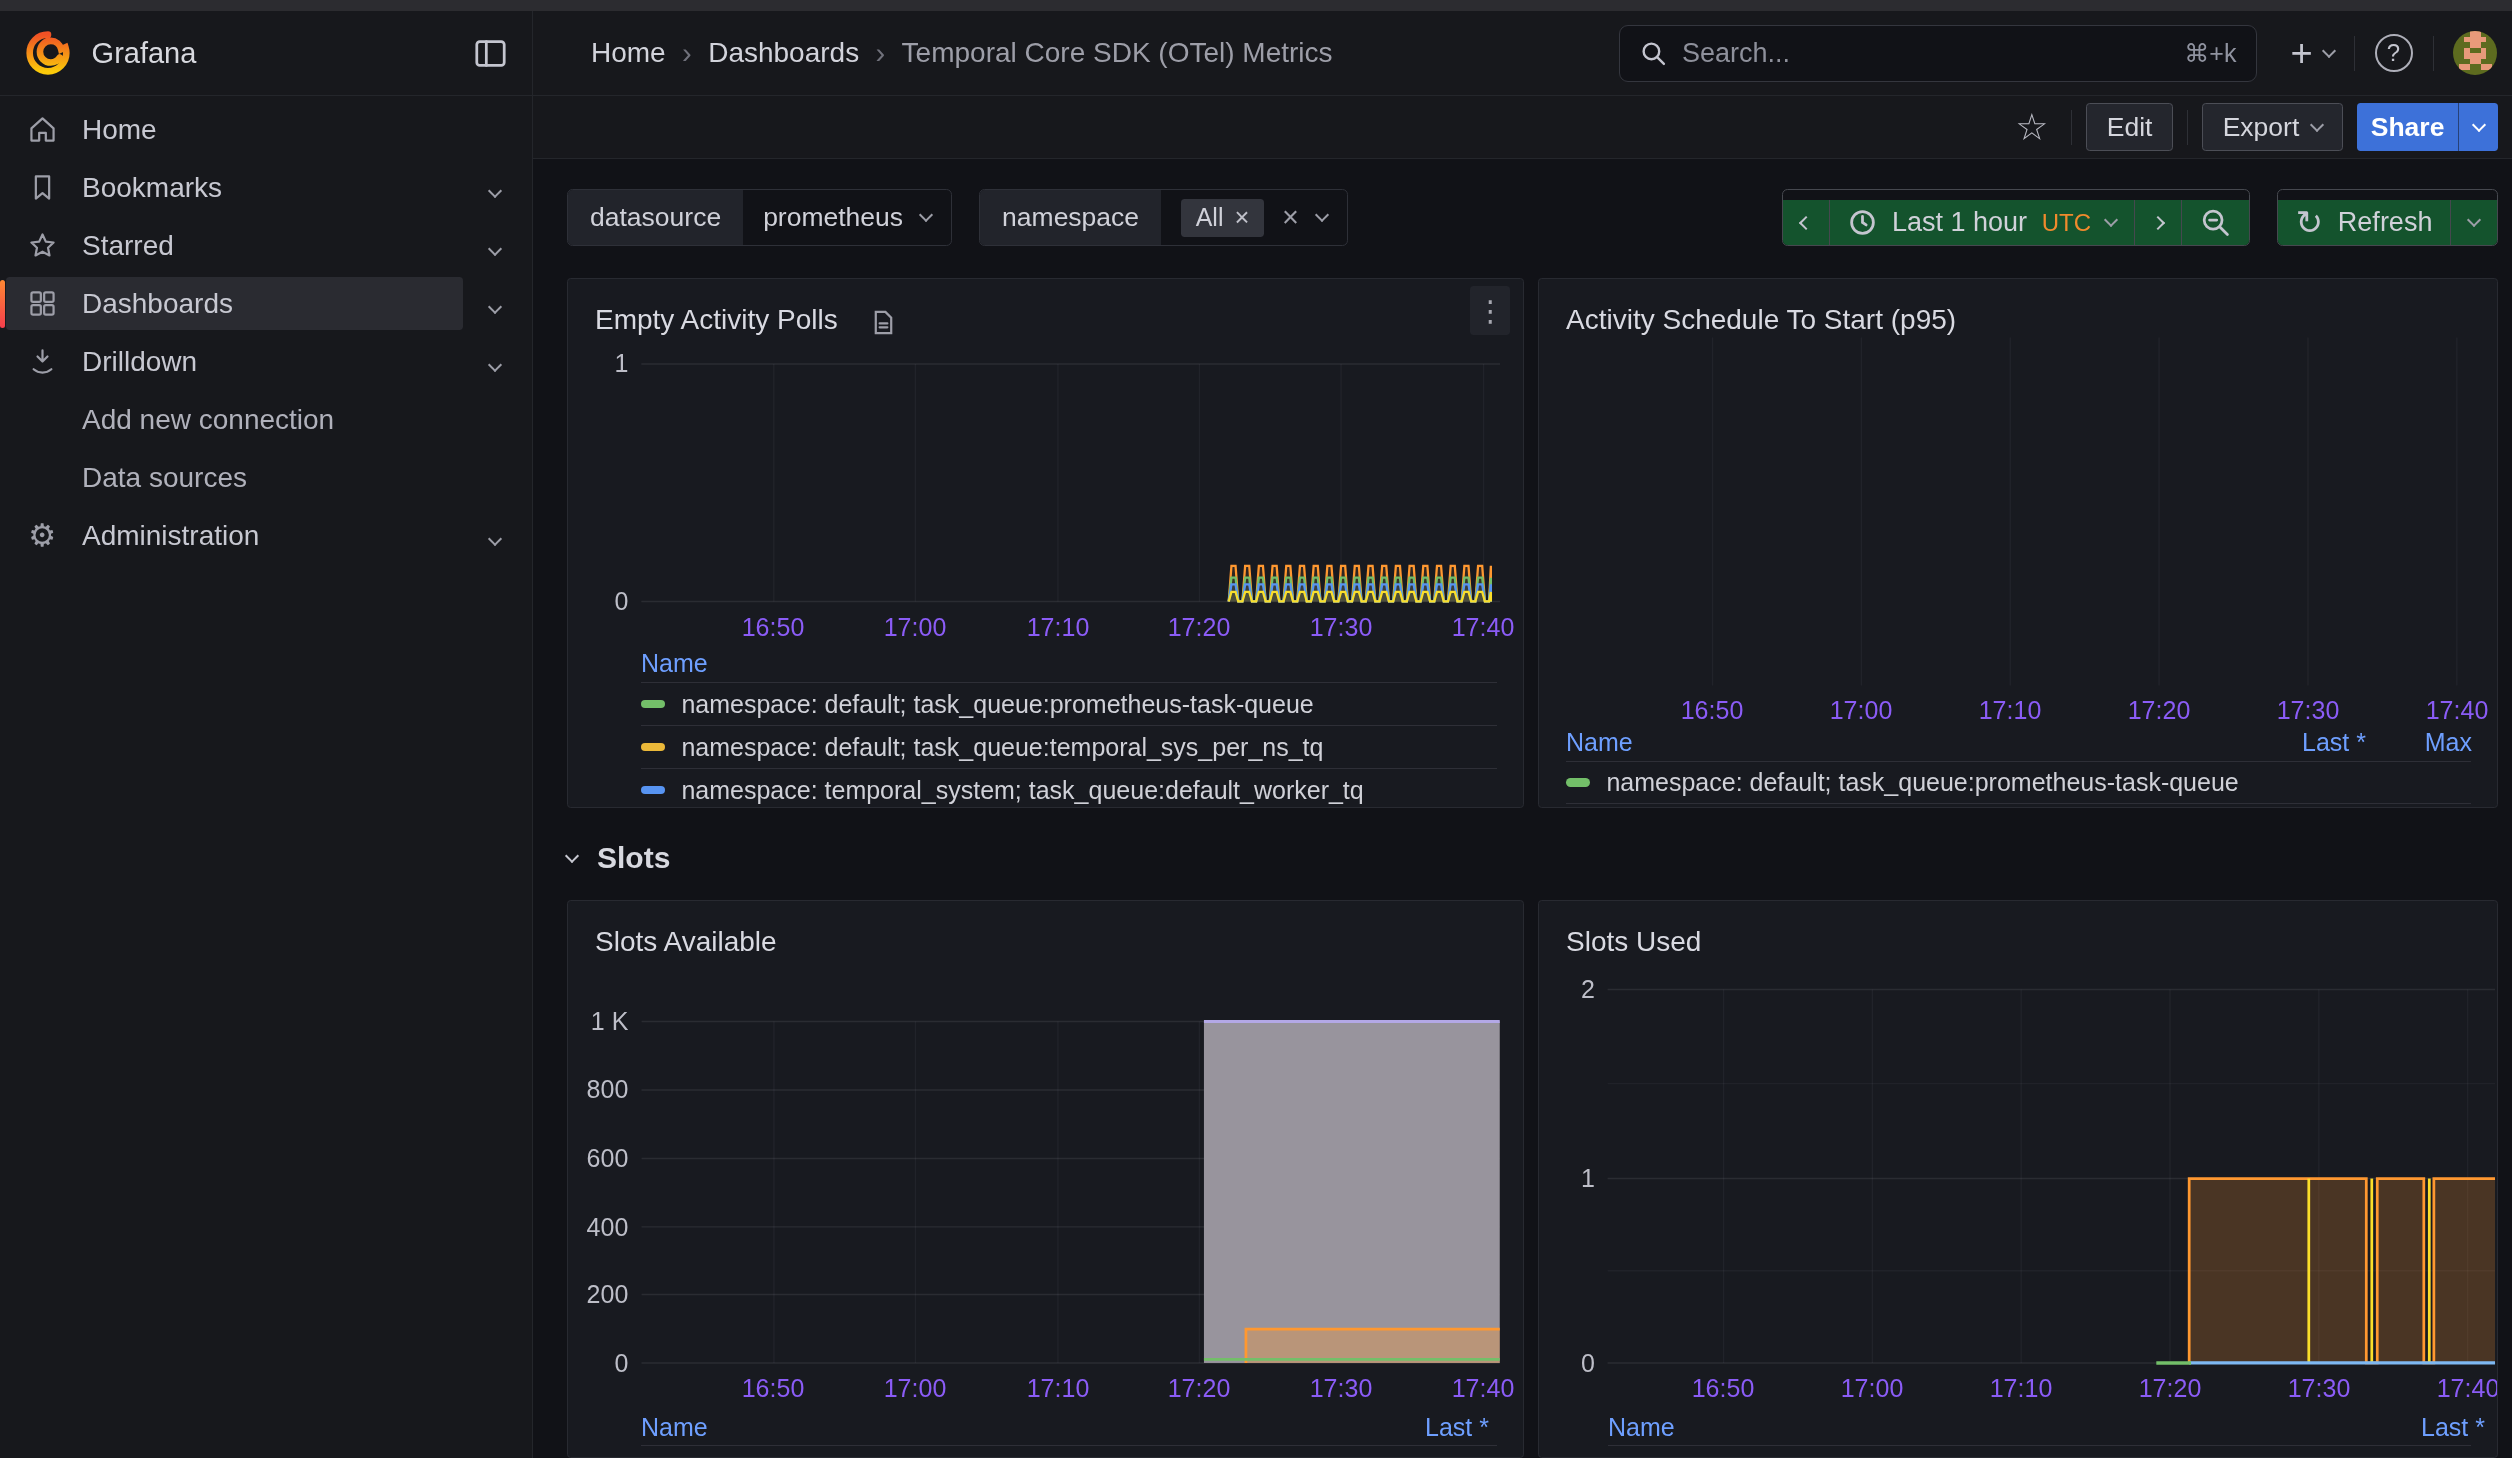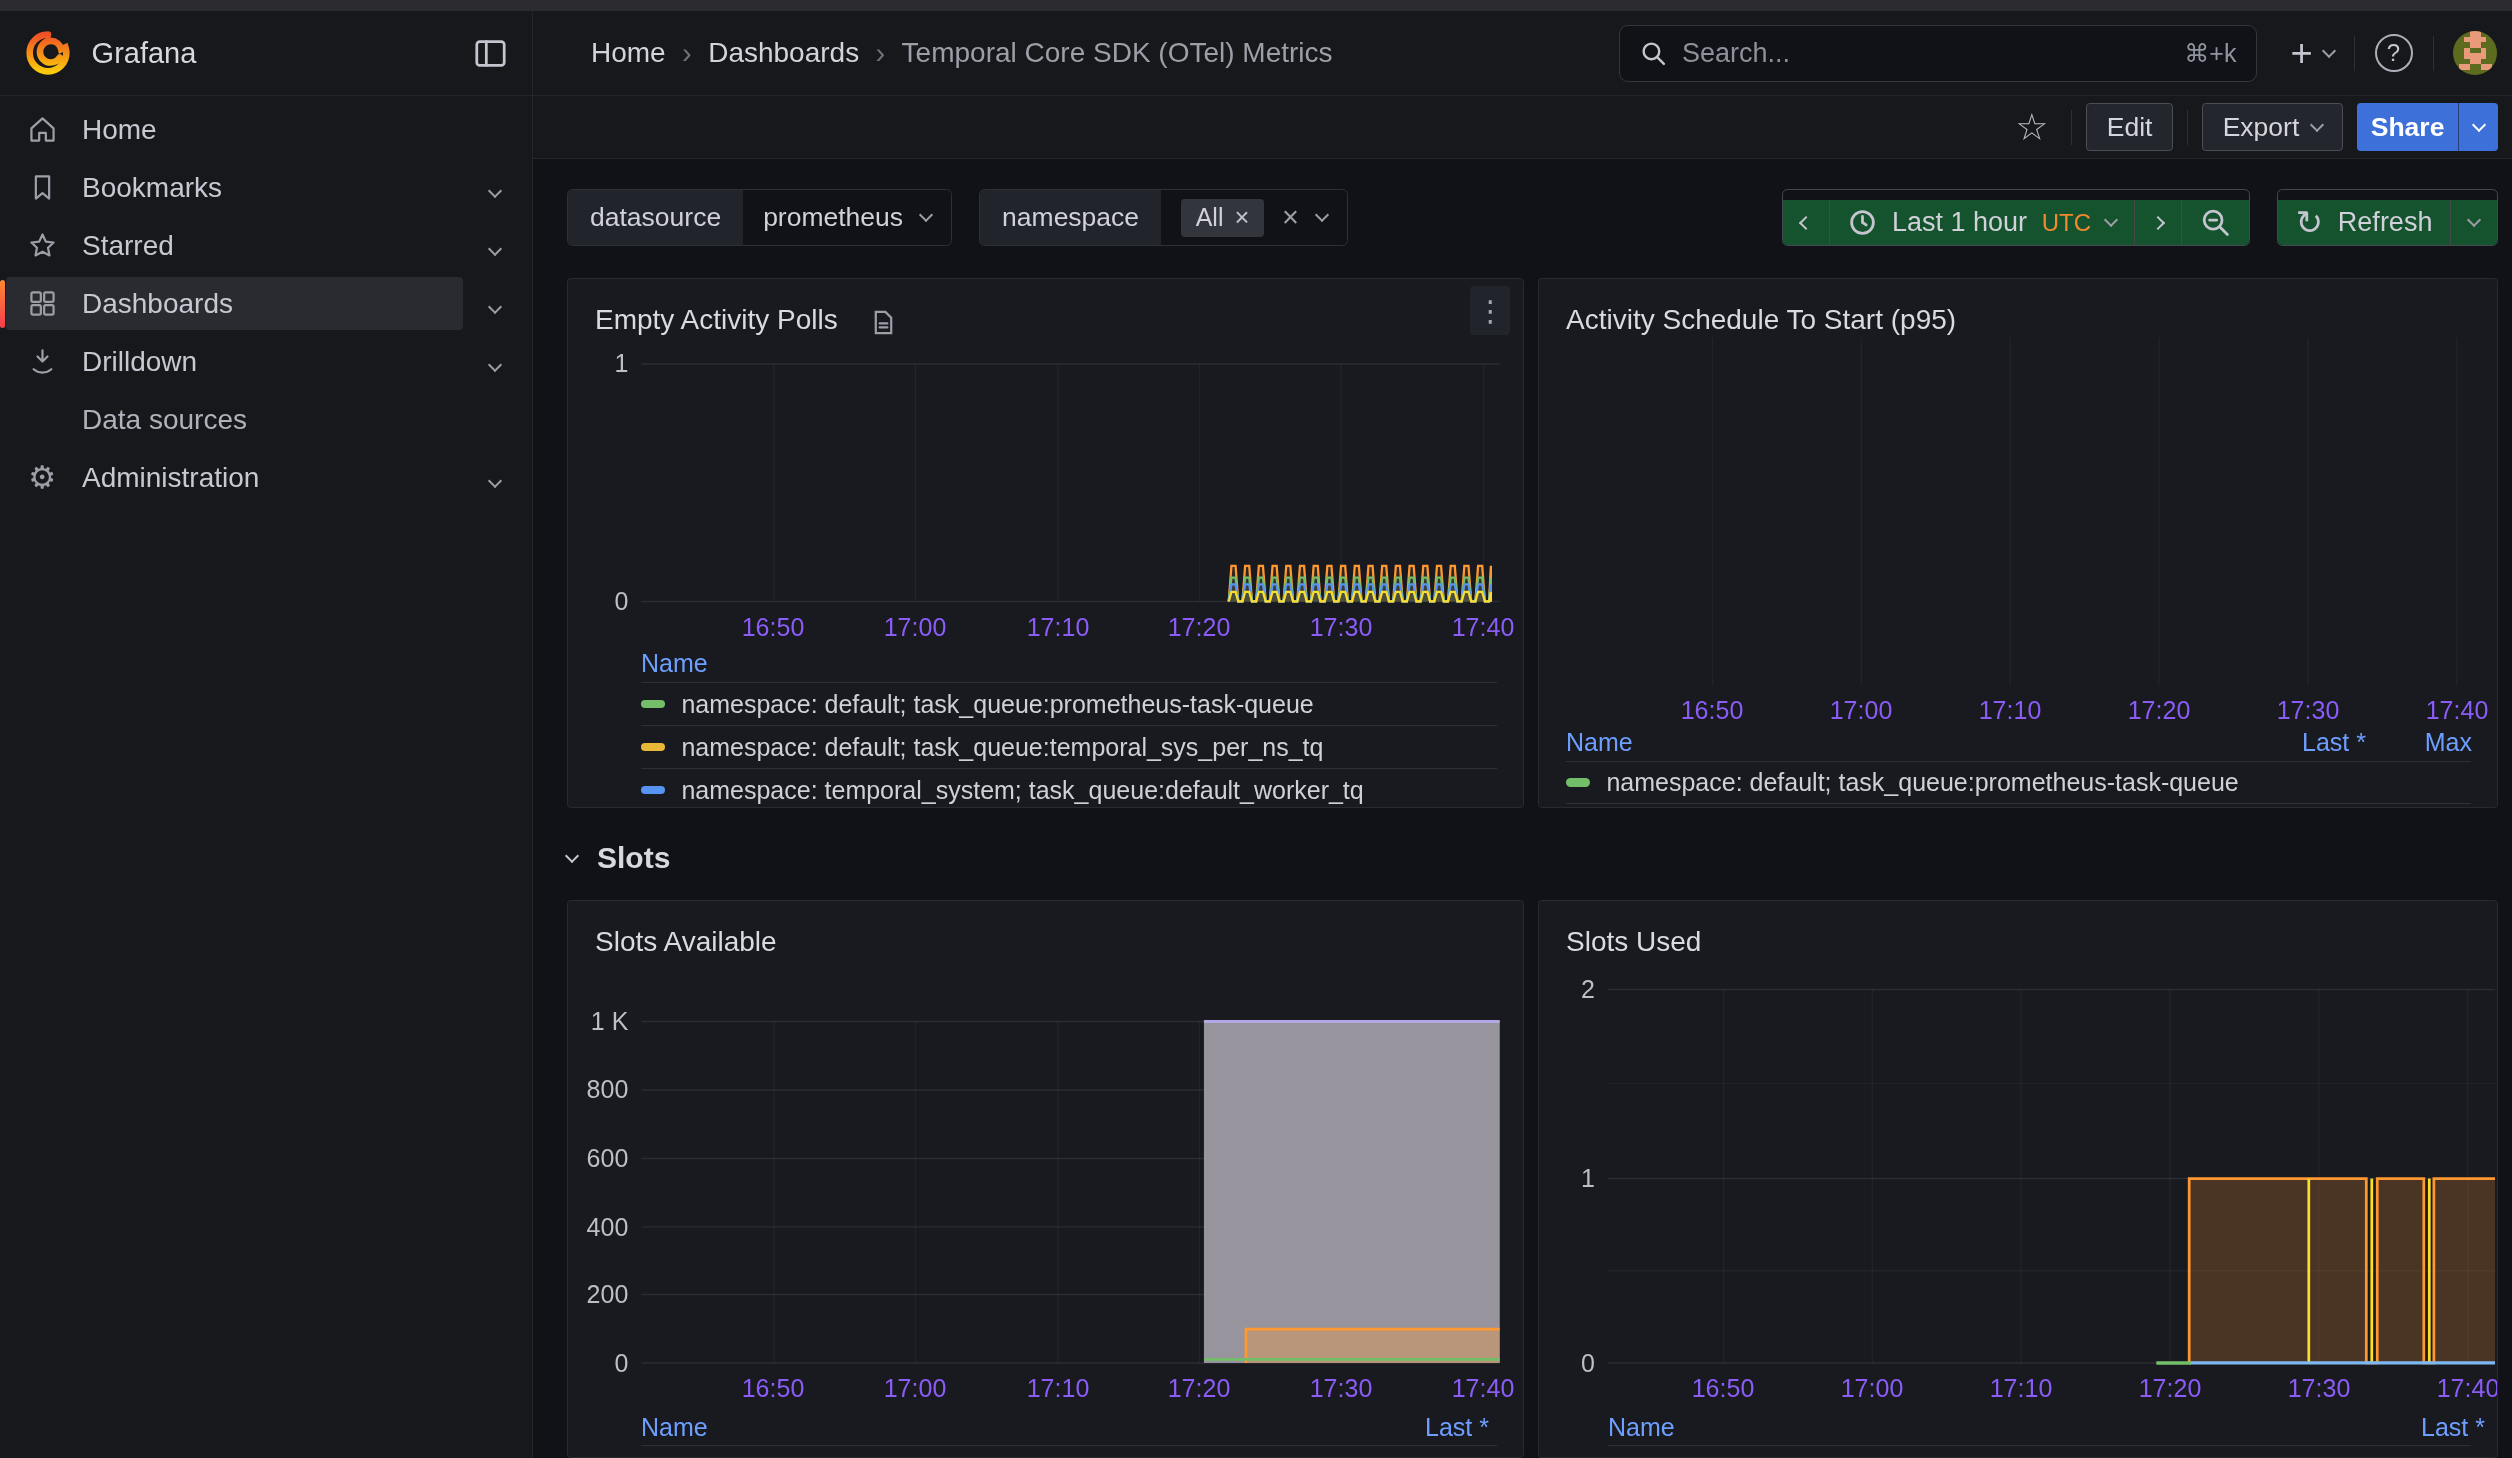--- a/index.html
+++ b/index.html
@@ -250,20 +250,24 @@
         </div>
         <div class="srow">
           <span class="ibg"></span>
           <span class="sicon-wrap">
             <svg class="sicon" viewBox="0 0 28 28" fill="none" stroke="currentColor" stroke-width="2" stroke-linejoin="round" stroke-linecap="round">
               <path d="M14 4 V14 M9.5 9.5 L14 14 L18.5 9.5 M6 21 C8.5 23.2 11.5 24 14 24 C16.5 24 19.5 23.2 22 21"></path>
             </svg>
           </span>
           <span class="slabel">Drilldown</span>
           <span class="schev"><span class="chev down"></span></span>
+        </div>
+        <div class="srow sub">
+          <span class="ibg"></span>
+          <span class="slabel">Add new connection</span>
         </div>
         <div class="srow sub">
           <span class="ibg"></span>
           <span class="slabel">Data sources</span>
         </div>
         <div class="srow">
           <span class="ibg"></span>
           <span class="sicon-wrap">
             <span class="gear-glyph">⚙</span>
           </span>

